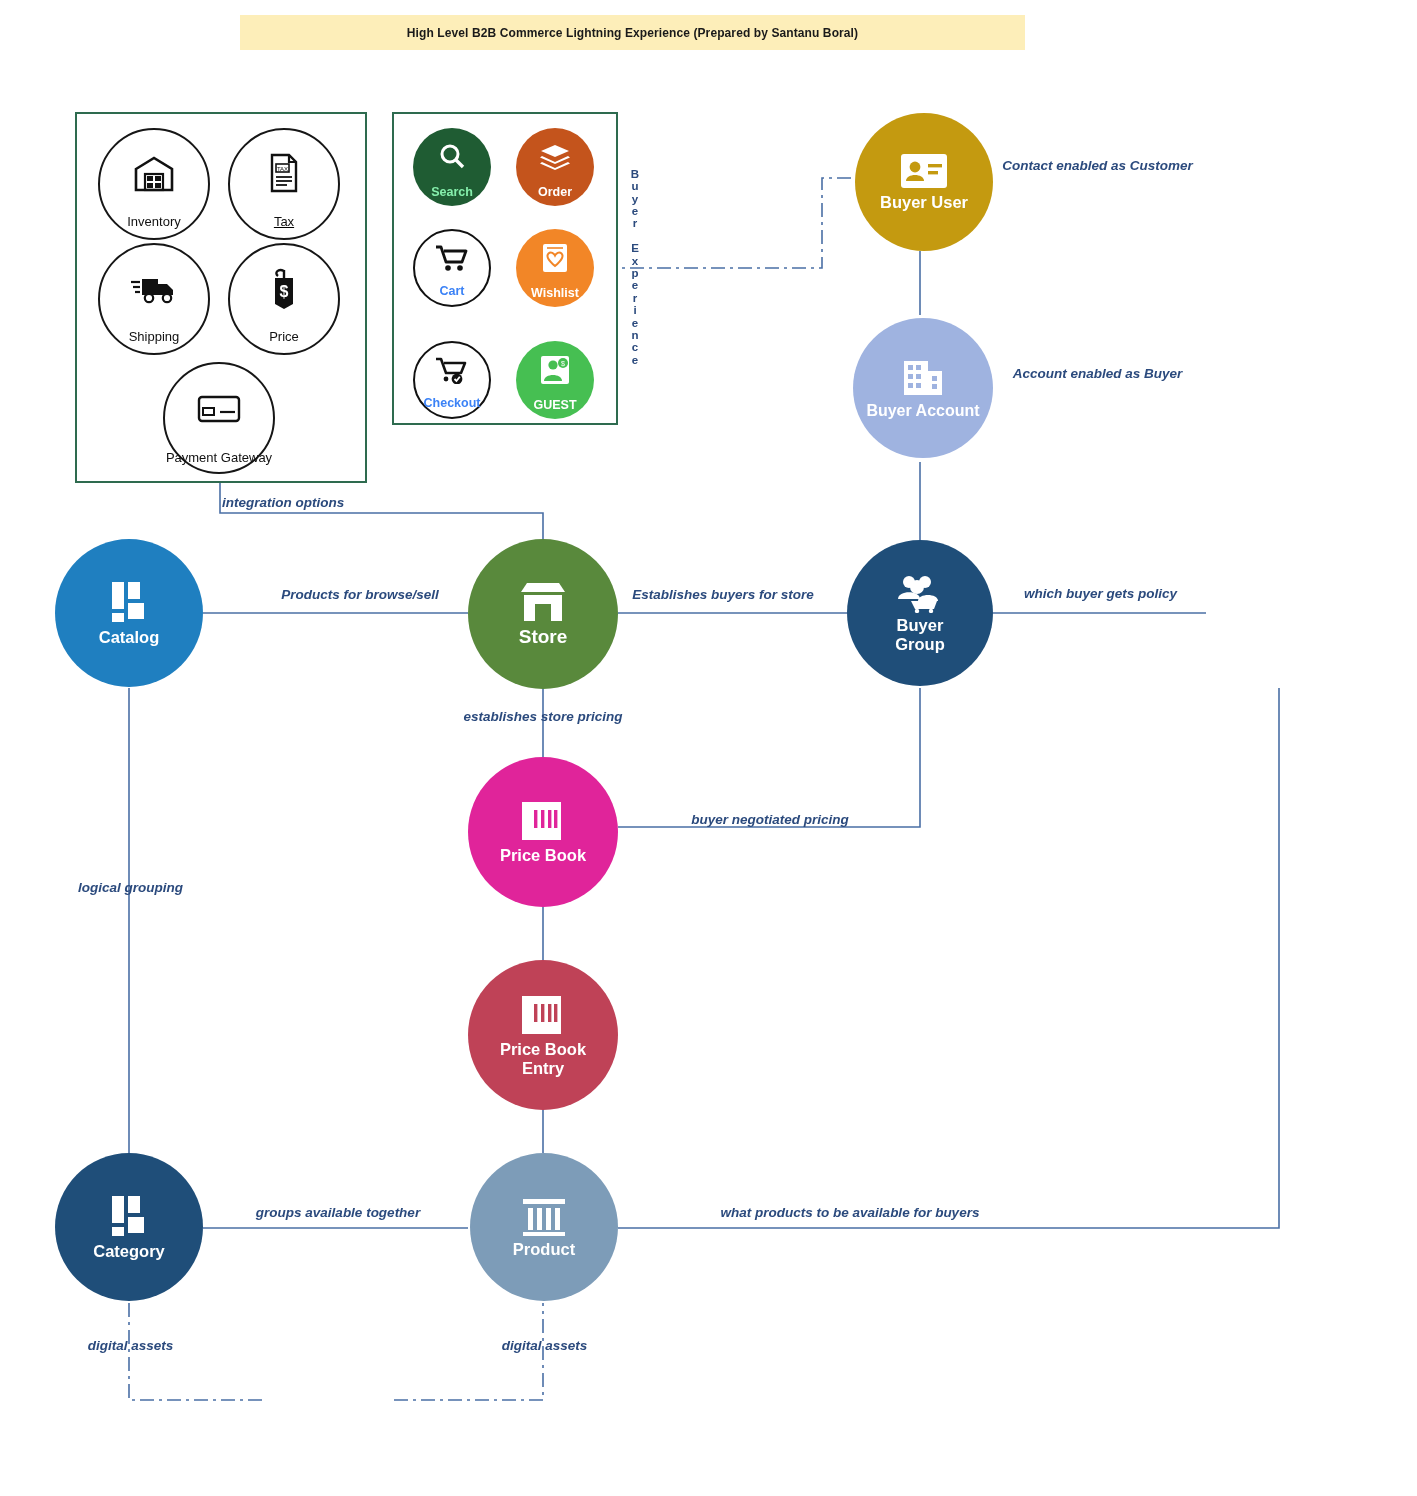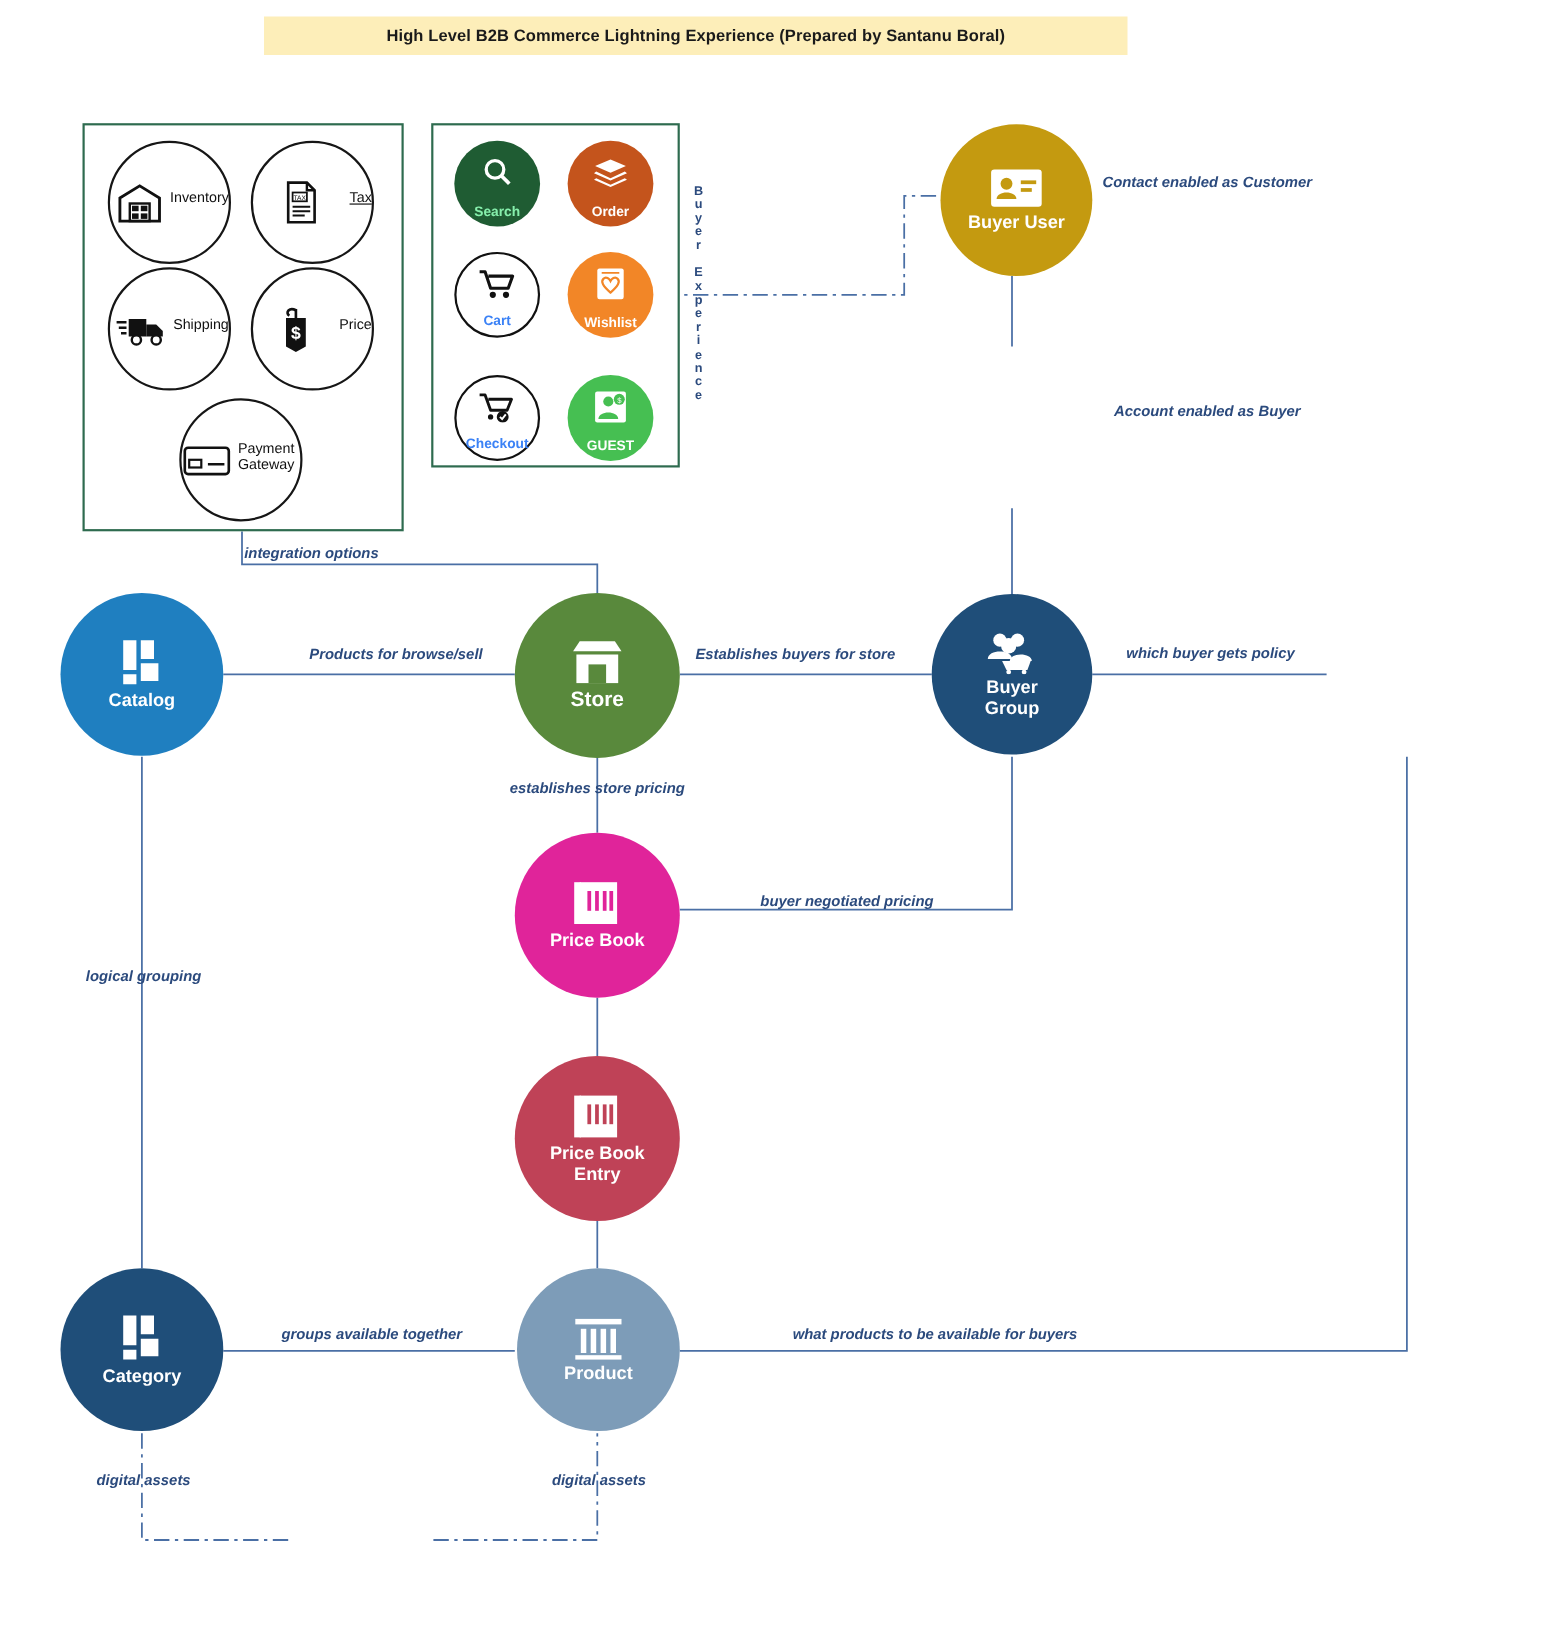--- a/index.html
+++ b/index.html
@@ -11,39 +11,39 @@
     overflow:hidden;
   }
   #canvas { position:absolute; inset:0; }
   svg.lines { position:absolute; left:0; top:0; width:1417px; height:1496px; pointer-events:none; }
 
   
   .title-band {
     position:absolute; left:240px; top:15px; width:785px; height:35px;
     background:#fdeeb9; display:flex; align-items:center; justify-content:center;
   }
-  .title-band span { font-size:15px; font-weight:bold; color:#1a1a1a; letter-spacing:0.1px; }
+  .title-band span { font-size:12px; font-weight:bold; color:#1a1a1a; letter-spacing:0.1px; }
 
   
   .group-box { position:absolute; border:2px solid #2e6b4f; background:#fff; }
   #box-integration { left:75px; top:112px; width:292px; height:371px; }
   #box-buyerexp   { left:392px; top:112px; width:226px; height:313px; }
 
   .vlabel {
     position:absolute; left:624px; top:112px; width:22px; height:310px;
     display:flex; flex-direction:column; align-items:center; justify-content:center;
     font-size:11.5px; font-weight:bold; color:#2b4a7d; line-height:1.08;
   }
   .vlabel i { font-style:normal; display:block; }
 
   
   .wcircle {
     position:absolute; border:2px solid #161616; border-radius:50%;
-    background:#fff; display:flex; flex-direction:row;
-    align-items:center; justify-content:flex-end;
+    background:#fff; display:flex; flex-direction:column;
+    justify-content:flex-end;
   }
   .wcircle .glyph { flex:1; display:flex; align-items:center; justify-content:center; width:100%; }
   .wcircle .cap { font-size:13px; color:#111; text-align:center; line-height:1.05; padding-bottom:9px; }
   .wcircle.two .cap { padding-bottom:7px; }
 
   
   .bx {
     position:absolute; width:78px; height:78px; border-radius:50%;
     display:flex; flex-direction:column; align-items:center; justify-content:flex-end;
   }
@@ -287,20 +287,39 @@
         <circle cx="16" cy="15" r="5.4" fill="#c49a10"></circle>
         <path d="M7 29 C7 21 25 21 25 29 Z" fill="#c49a10"></path>
         <rect x="29" y="12" width="14" height="3.4" fill="#c49a10"></rect>
         <rect x="29" y="19" width="10" height="3.4" fill="#c49a10"></rect>
       </svg>
     </span>
     <span class="lbl">Buyer User</span>
   </div>
   <div class="elabel" style="left:1000px; top:158px; width:195px;">Contact enabled as Customer</div>
 
+  <div class="node" style="left:853px; top:318px; width:140px; height:140px; background:#9fb3e0;">
+    <span class="glyph">
+      <svg width="46" height="42" viewBox="0 0 46 42">
+        <rect x="4" y="4" width="24" height="34" fill="#fff"></rect>
+        <rect x="28" y="14" width="14" height="24" fill="#fff"></rect>
+        <g fill="#9fb3e0">
+          <rect x="8" y="8" width="5" height="5"></rect>
+            <rect x="16" y="8" width="5" height="5"></rect>
+          <rect x="8" y="17" width="5" height="5"></rect>
+            <rect x="16" y="17" width="5" height="5"></rect>
+          <rect x="8" y="26" width="5" height="5"></rect>
+            <rect x="16" y="26" width="5" height="5"></rect>
+          <rect x="32" y="19" width="5" height="5"></rect>
+            <rect x="32" y="27" width="5" height="5"></rect>
+        </g>
+      </svg>
+    </span>
+    <span class="lbl small" style="font-size:16px;">Buyer Account</span>
+  </div>
   <div class="elabel" style="left:1000px; top:366px; width:195px;">Account enabled as Buyer</div>
 
   <div class="node" style="left:847px; top:540px; width:146px; height:146px; background:#1f4e79;">
     <span class="glyph">
       <svg width="54" height="40" viewBox="0 0 54 40">
         <circle cx="16" cy="9" r="6" fill="#fff"></circle>
         <circle cx="32" cy="9" r="6" fill="#fff"></circle>
         <circle cx="24" cy="14" r="7" fill="#fff"></circle>
         <path d="M5 26 C5 17 27 17 27 26 Z" fill="#fff"></path>
         <path d="M25 28 C25 20 45 20 45 28 Z" fill="#fff"></path>

